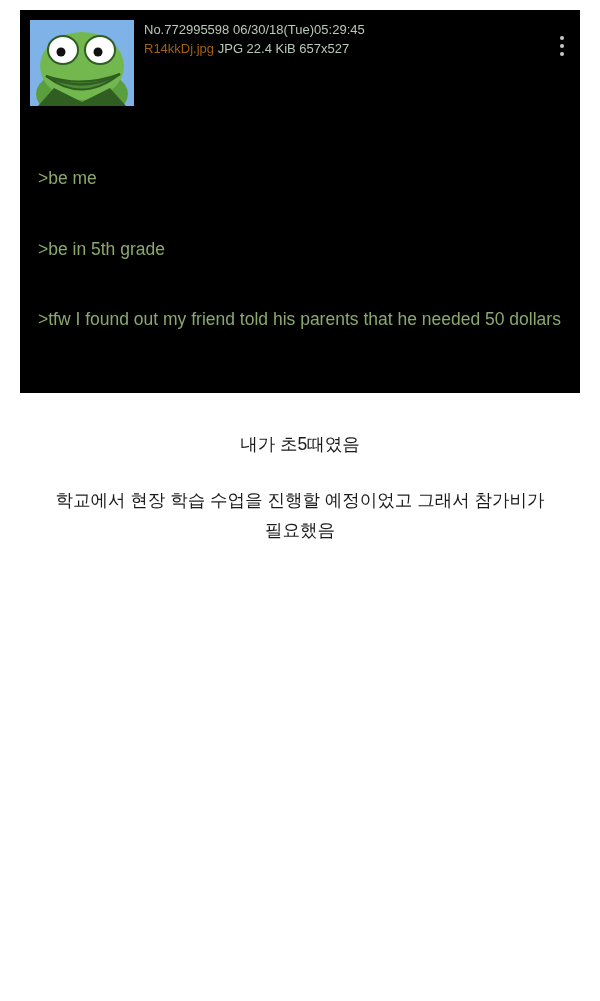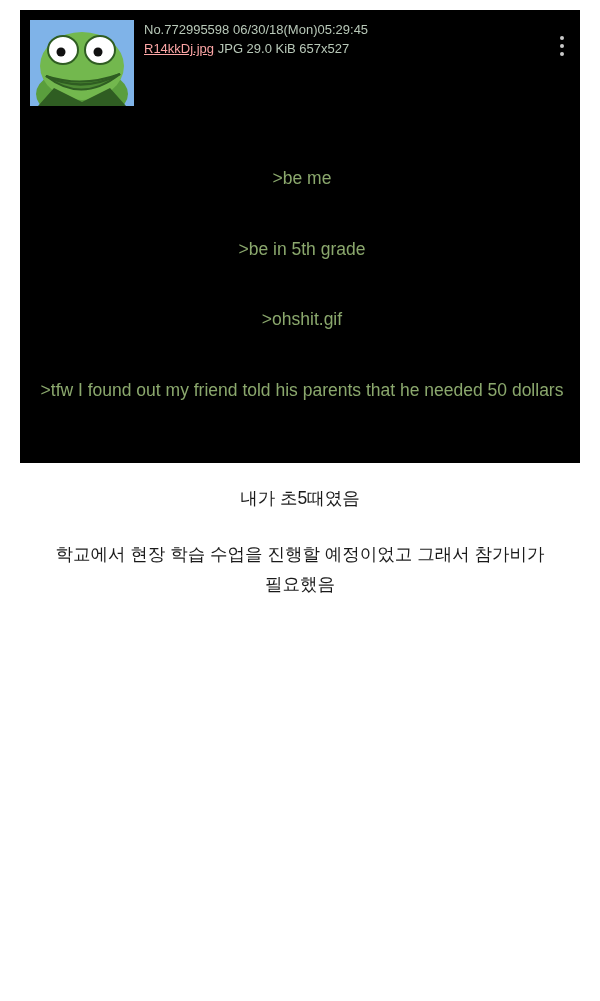--- a/index.html
+++ b/index.html
@@ -57,22 +57,21 @@
   }
   .meta-line2 {
     color: #b8c8b8;
     font-size: 13px;
     line-height: 17px;
     margin-top: 2px;
     white-space: nowrap;
     overflow: hidden;
   }
   .meta-link {
-    color: #fca5a5;
-    text-decoration: underline;
+    color: #a16207;
   }
   .kebab {
     position: absolute;
     top: 26px;
     right: 16px;
     width: 4px;
     display: flex;
     flex-direction: column;
     gap: 4px;
     align-items: center;
@@ -85,38 +84,37 @@
     background: #c9c9c9;
   }
   .greentext {
     color: #8ba86d;
     font-size: 17.5px;
     line-height: 23.5px;
     margin: 14px 0 0 0;
     padding: 0 4px 0 8px;
     white-space: pre-wrap;
     word-wrap: break-word;
-    text-align: center;
   }
   .greentext .ln { display: block; }
 
   
   .body-text {
     padding: 0 24px;
     box-sizing: border-box;
   }
   .para {
     text-align: center;
     font-size: 17.5px;
     line-height: 30px;
     color: #1a1a1a;
     margin: 26px 0 0 0;
     word-break: keep-all;
   }
-  .para.first { margin-top: 20px; }
+  .para.first { margin-top: 36px; }
 </style>
 </head>
 <body>
 
 <div class="page">
 
   <div class="post">
     <div class="post-head">
 
       <div class="thumb">
@@ -133,35 +131,34 @@
           <circle cx="68" cy="32" r="4.5" fill="#111111"></circle>
 
           <path d="M16 56 Q52 84 90 54 Q52 68 16 56 Z" fill="#4d8a34" stroke="#2f5d22" stroke-width="2"></path>
           <path d="M16 56 Q52 74 90 54" fill="none" stroke="#2f5d22" stroke-width="2.5"></path>
 
           <path d="M8 86 L24 68 L52 82 L80 68 L96 86 Z" fill="#2f5d22"></path>
         </svg>
       </div>
 
       <div class="post-meta">
-        <div class="meta-line1"><span>No.772995598</span> <span>06/30/18(Mon)05:29:45</span></div>
-        <div class="meta-line2"><span class="meta-link">R14kkDj.jpg</span> <span>JPG 29.0 KiB 657x527</span></div>
+        <div class="meta-line1"><span>No.772995598</span> <span>06/30/18(Tue)05:29:45</span></div>
+        <div class="meta-line2"><span class="meta-link">R14kkDj.jpg</span> <span>JPG 22.4 KiB 657x527</span></div>
       </div>
 
       <div class="kebab">
         <i></i>
         <i></i>
         <i></i>
       </div>
     </div>
 
     <div class="greentext">
       <span class="ln">&gt;be me</span>
       <span class="ln">&gt;be in 5th grade</span>
-      <span class="ln">&gt;ohshit.gif</span>
       <span class="ln">&gt;tfw I found out my friend told his parents that he needed 50 dollars</span>
     </div>
   </div>
 
   <div class="body-text">
     <p class="para first">내가 초5때였음</p>
     <p class="para">학교에서 현장 학습 수업을 진행할 예정이었고 그래서 참가비가 필요했음</p>
 
   </div>
 

